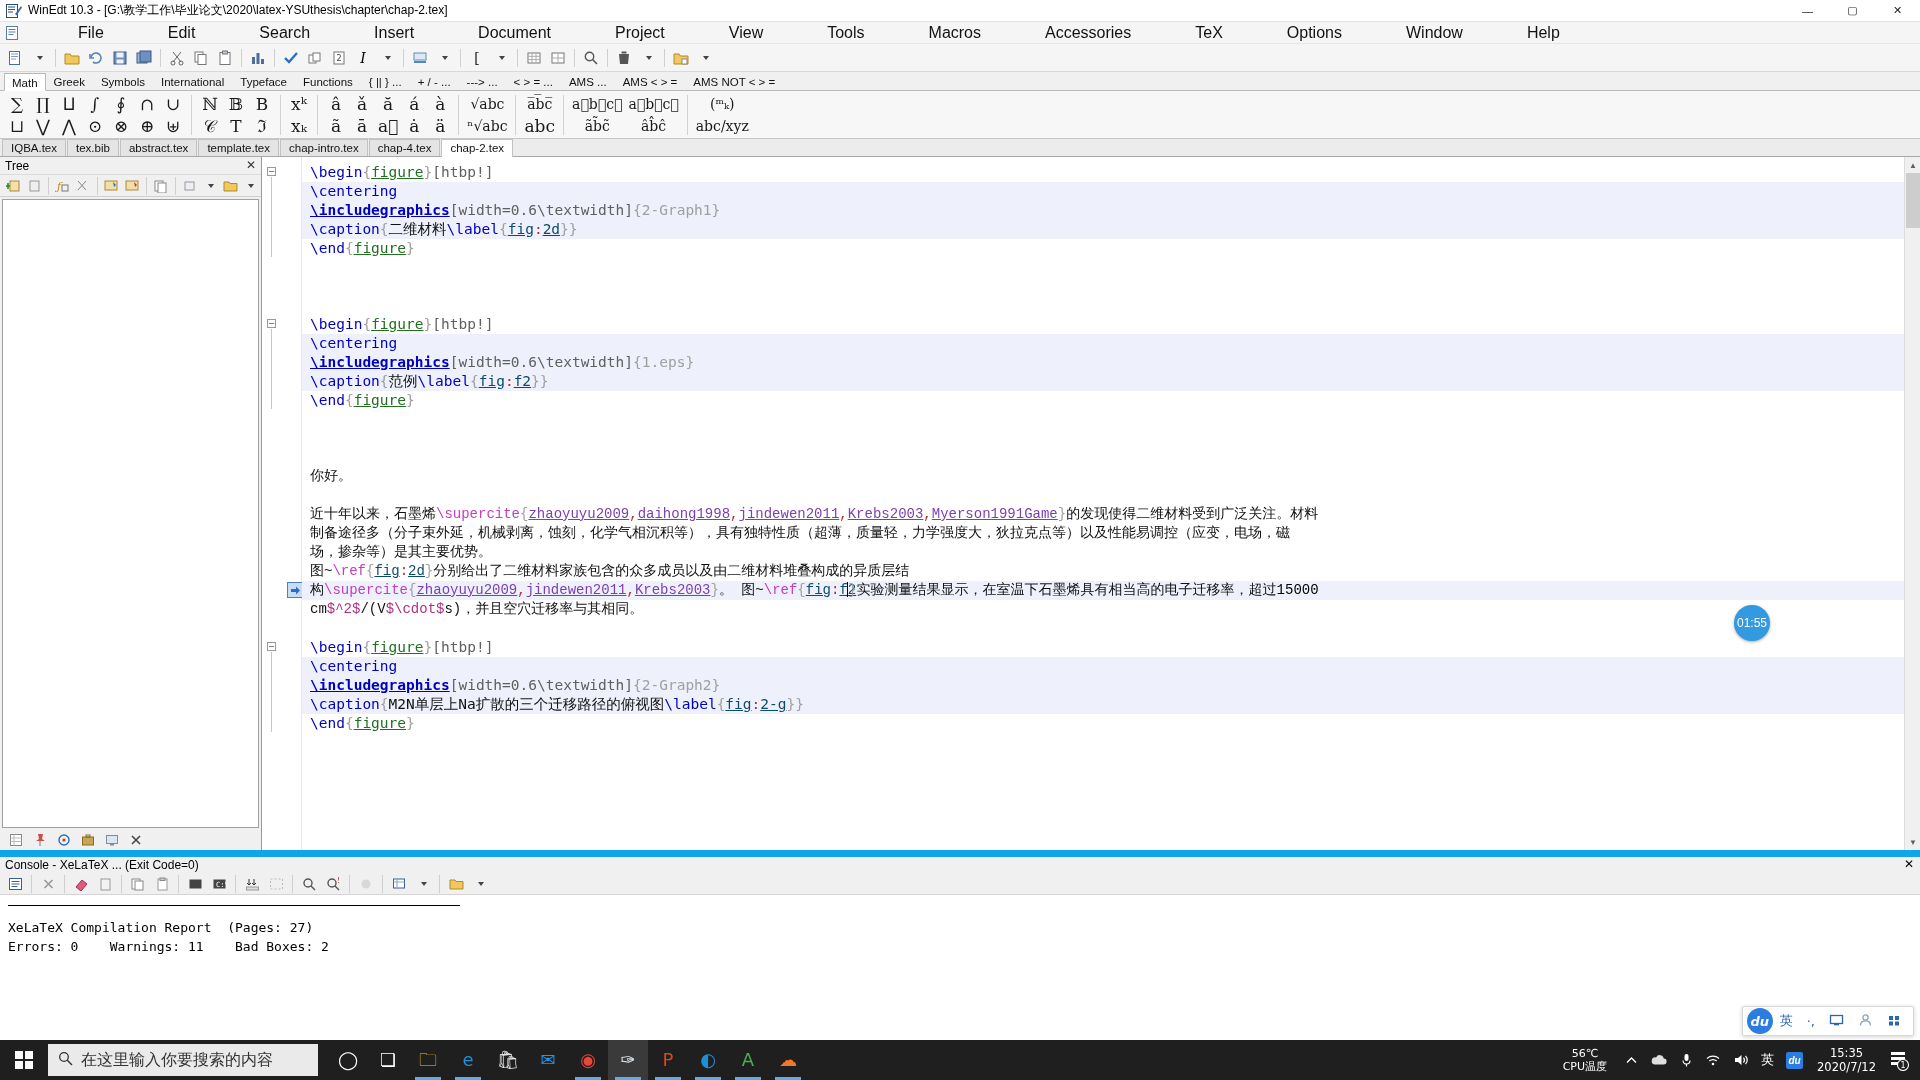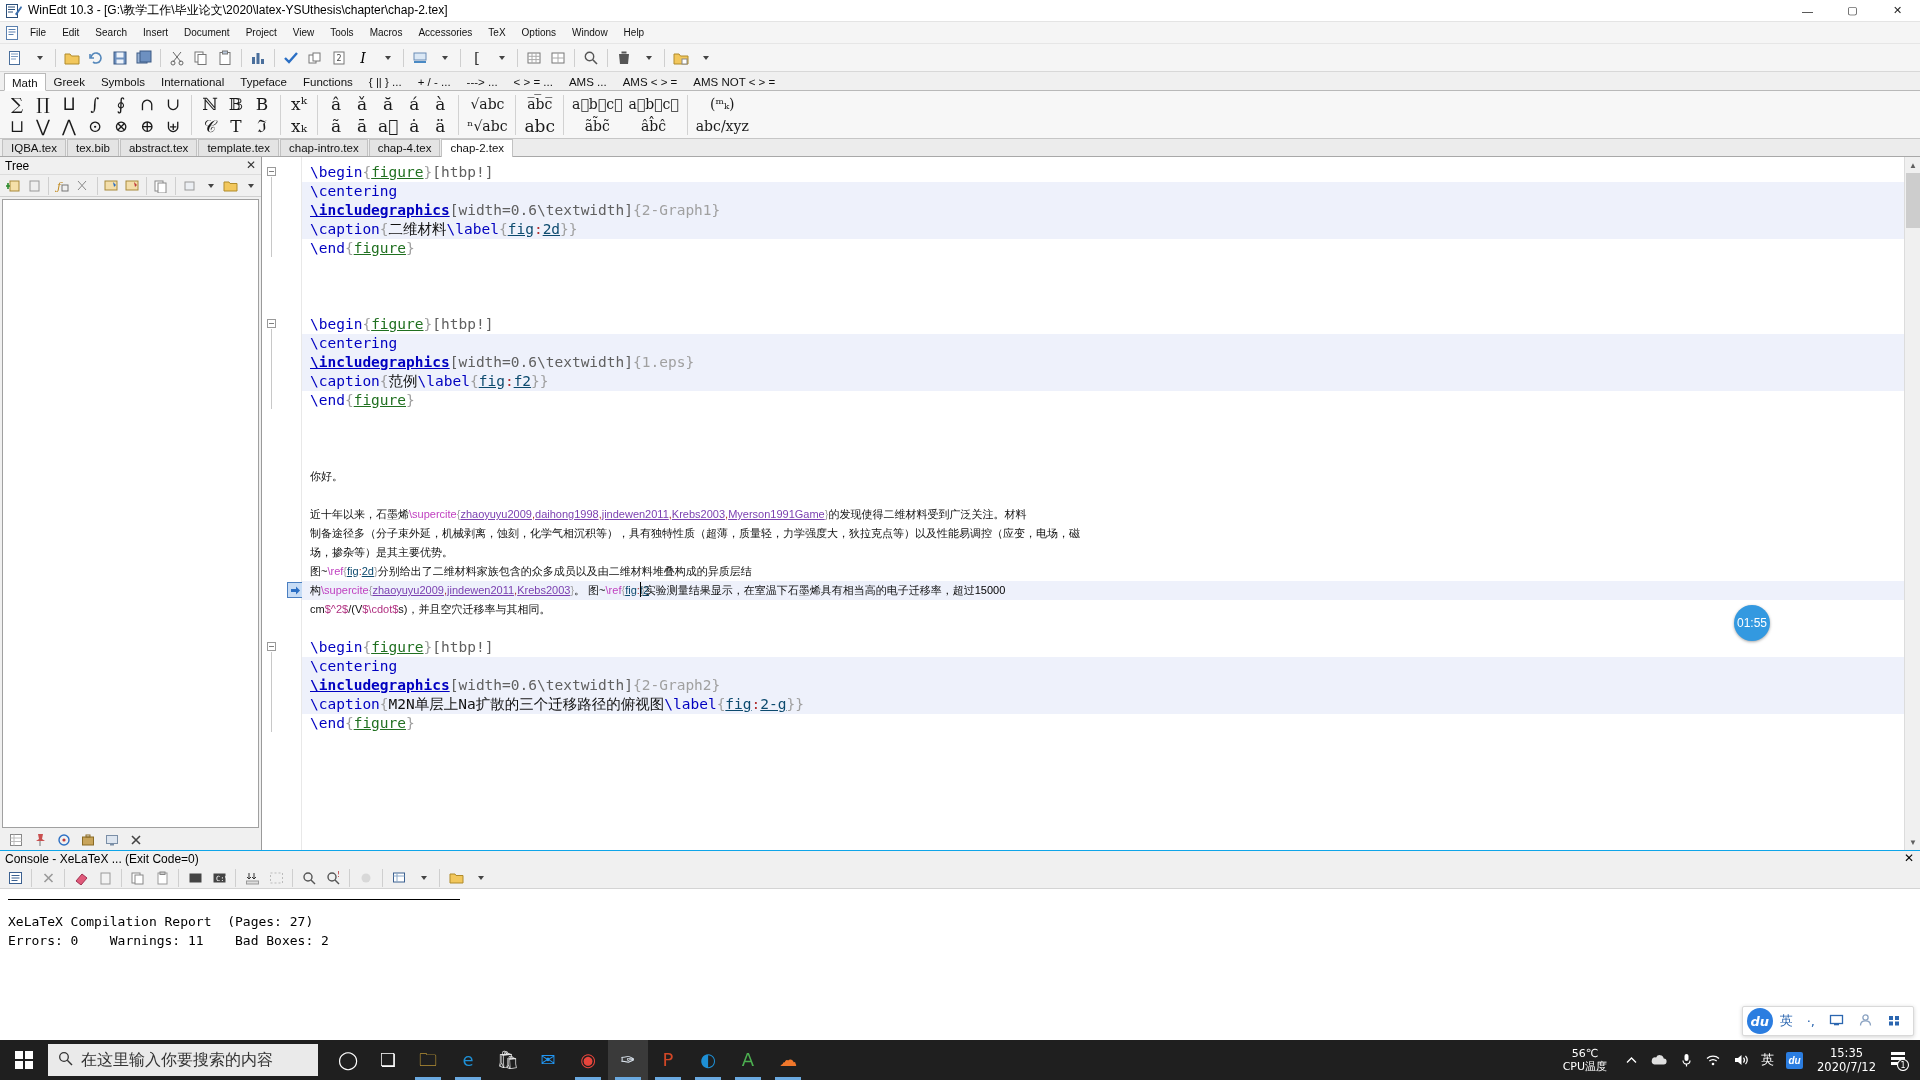--- a/index.html
+++ b/index.html
@@ -26,21 +26,21 @@
   .winbtns { margin-left: auto; display: flex; height: 22px; }
   .winbtn { width: 45px; height: 22px; display: flex; align-items: center; justify-content: center;
             font-size: 11px; color: #222; }
 
   
   .menubar {
     height: 22px; background: #f5f5f5; display: flex; align-items: center;
     flex: 0 0 22px; border-bottom: 1px solid #e6e6e6; padding-left: 2px;
   }
   .menubar .doc-icon { width: 20px; display:flex; align-items:center; justify-content:center; }
-  .menuitem { padding: 2px 8px; font-size: 10px; color: #111; cursor: default; white-space: nowrap; }
+  .menuitem { padding: 2px 8px; font-size: 16px; color: #111; cursor: default; white-space: nowrap; margin-left: 48px; }
 
   
   .toolbar {
     height: 28px; background: #f5f5f5; display: flex; align-items: center;
     flex: 0 0 28px; border-bottom: 1px solid #d8d8d8; padding: 0 3px;
   }
   .tb-btn { width: 22px; height: 22px; display: flex; align-items: center; justify-content: center;
             margin: 0 1px; border: 1px solid transparent; border-radius: 2px; }
   .tb-sep { width: 1px; height: 18px; background: #cfcfcf; margin: 0 4px; }
   .caret { width:0;height:0;border-left:3px solid transparent;border-right:3px solid transparent;border-top:4px solid #444;margin-left:1px;}
@@ -95,21 +95,21 @@
   
   .editorwrap { flex: 1 1 auto; display: flex; flex-direction: column; min-width: 0; }
   .editor { flex: 1 1 auto; display: flex; background: #ffffff; position: relative; min-height: 0; overflow: hidden; }
   .gutter-fold { width: 22px; flex: 0 0 22px; background: #ffffff; position: relative; }
   .gutter-mark { width: 18px; flex: 0 0 18px; background: #ffffff; border-right: 1px solid #e8e8e8; position: relative; }
   .codearea { flex: 1 1 auto; position: relative; background: #ffffff; overflow: hidden;
               font-family: "DejaVu Sans Mono", monospace; font-size: 14.5px; line-height: 19px;
               padding-top: 6px; }
   .line { height: 19px; white-space: pre; padding-left: 8px; color: #000; }
   .line.hl { background: #eef1fb; }
-  .line.cjk { font-family: Liberation Sans, sans-serif; font-size: 11px; }
+  .line.cjk { font-family: Liberation Mono, monospace; font-size: 14px; }
 
   
   .t-cmd     { color: #0000c0; font-weight: normal; }
   .t-cmd-b   { color: #0000c0; font-weight: bold; text-decoration: underline; }
   .t-brace   { color: #a0a0a0; }
   .t-env     { color: #207020; text-decoration: underline; }
   .t-opt     { color: #606060; }
   .t-cjk     { color: #111; }
   .t-label   { color: #0c4a6e; text-decoration: underline; }
   .t-labelcolon { color: #b03030; }
@@ -141,21 +141,21 @@
   }
 
   
   .vscroll { width: 16px; flex: 0 0 16px; background: #f0f0f0; position: relative; border-left: 1px solid #dcdcdc; }
   .vscroll .thumb { position: absolute; left: 1px; width: 14px; background: #cdcdcd; }
   .vscroll .arrowbtn { position: absolute; left: 1px; width: 14px; height: 14px; background: #f0f0f0;
                        display: flex; align-items: center; justify-content: center; font-size: 8px; color: #606060; }
 
   
   .console { flex: 0 0 190px; display: flex; flex-direction: column; background: #f0f0f0;
-             border-top: 1px solid #0ea5e9; }
+             border-top: 7px solid #0ea5e9; }
   .console-title { height: 16px; display: flex; align-items: center; font-size: 12px;
                    padding-left: 5px; position: relative; }
   .console-close { position: absolute; right: 6px; top: 0px; font-size: 12px; }
   .console-tools { height: 22px; display: flex; align-items: center; padding-left: 3px;
                    border-bottom: 1px solid #d4d4d4; }
   .console-body { flex: 1 1 auto; background: #ffffff; position: relative;
                   font-family: "DejaVu Sans Mono", monospace; font-size: 13px; line-height: 19px;
                   padding: 6px 0 0 6px; overflow: hidden; }
   .console-body .rule { border-top: 1px solid #000; width: 452px; margin: 4px 0 12px 2px; }
   .console-body .cline { white-space: pre; color: #000; padding-left: 2px; }

